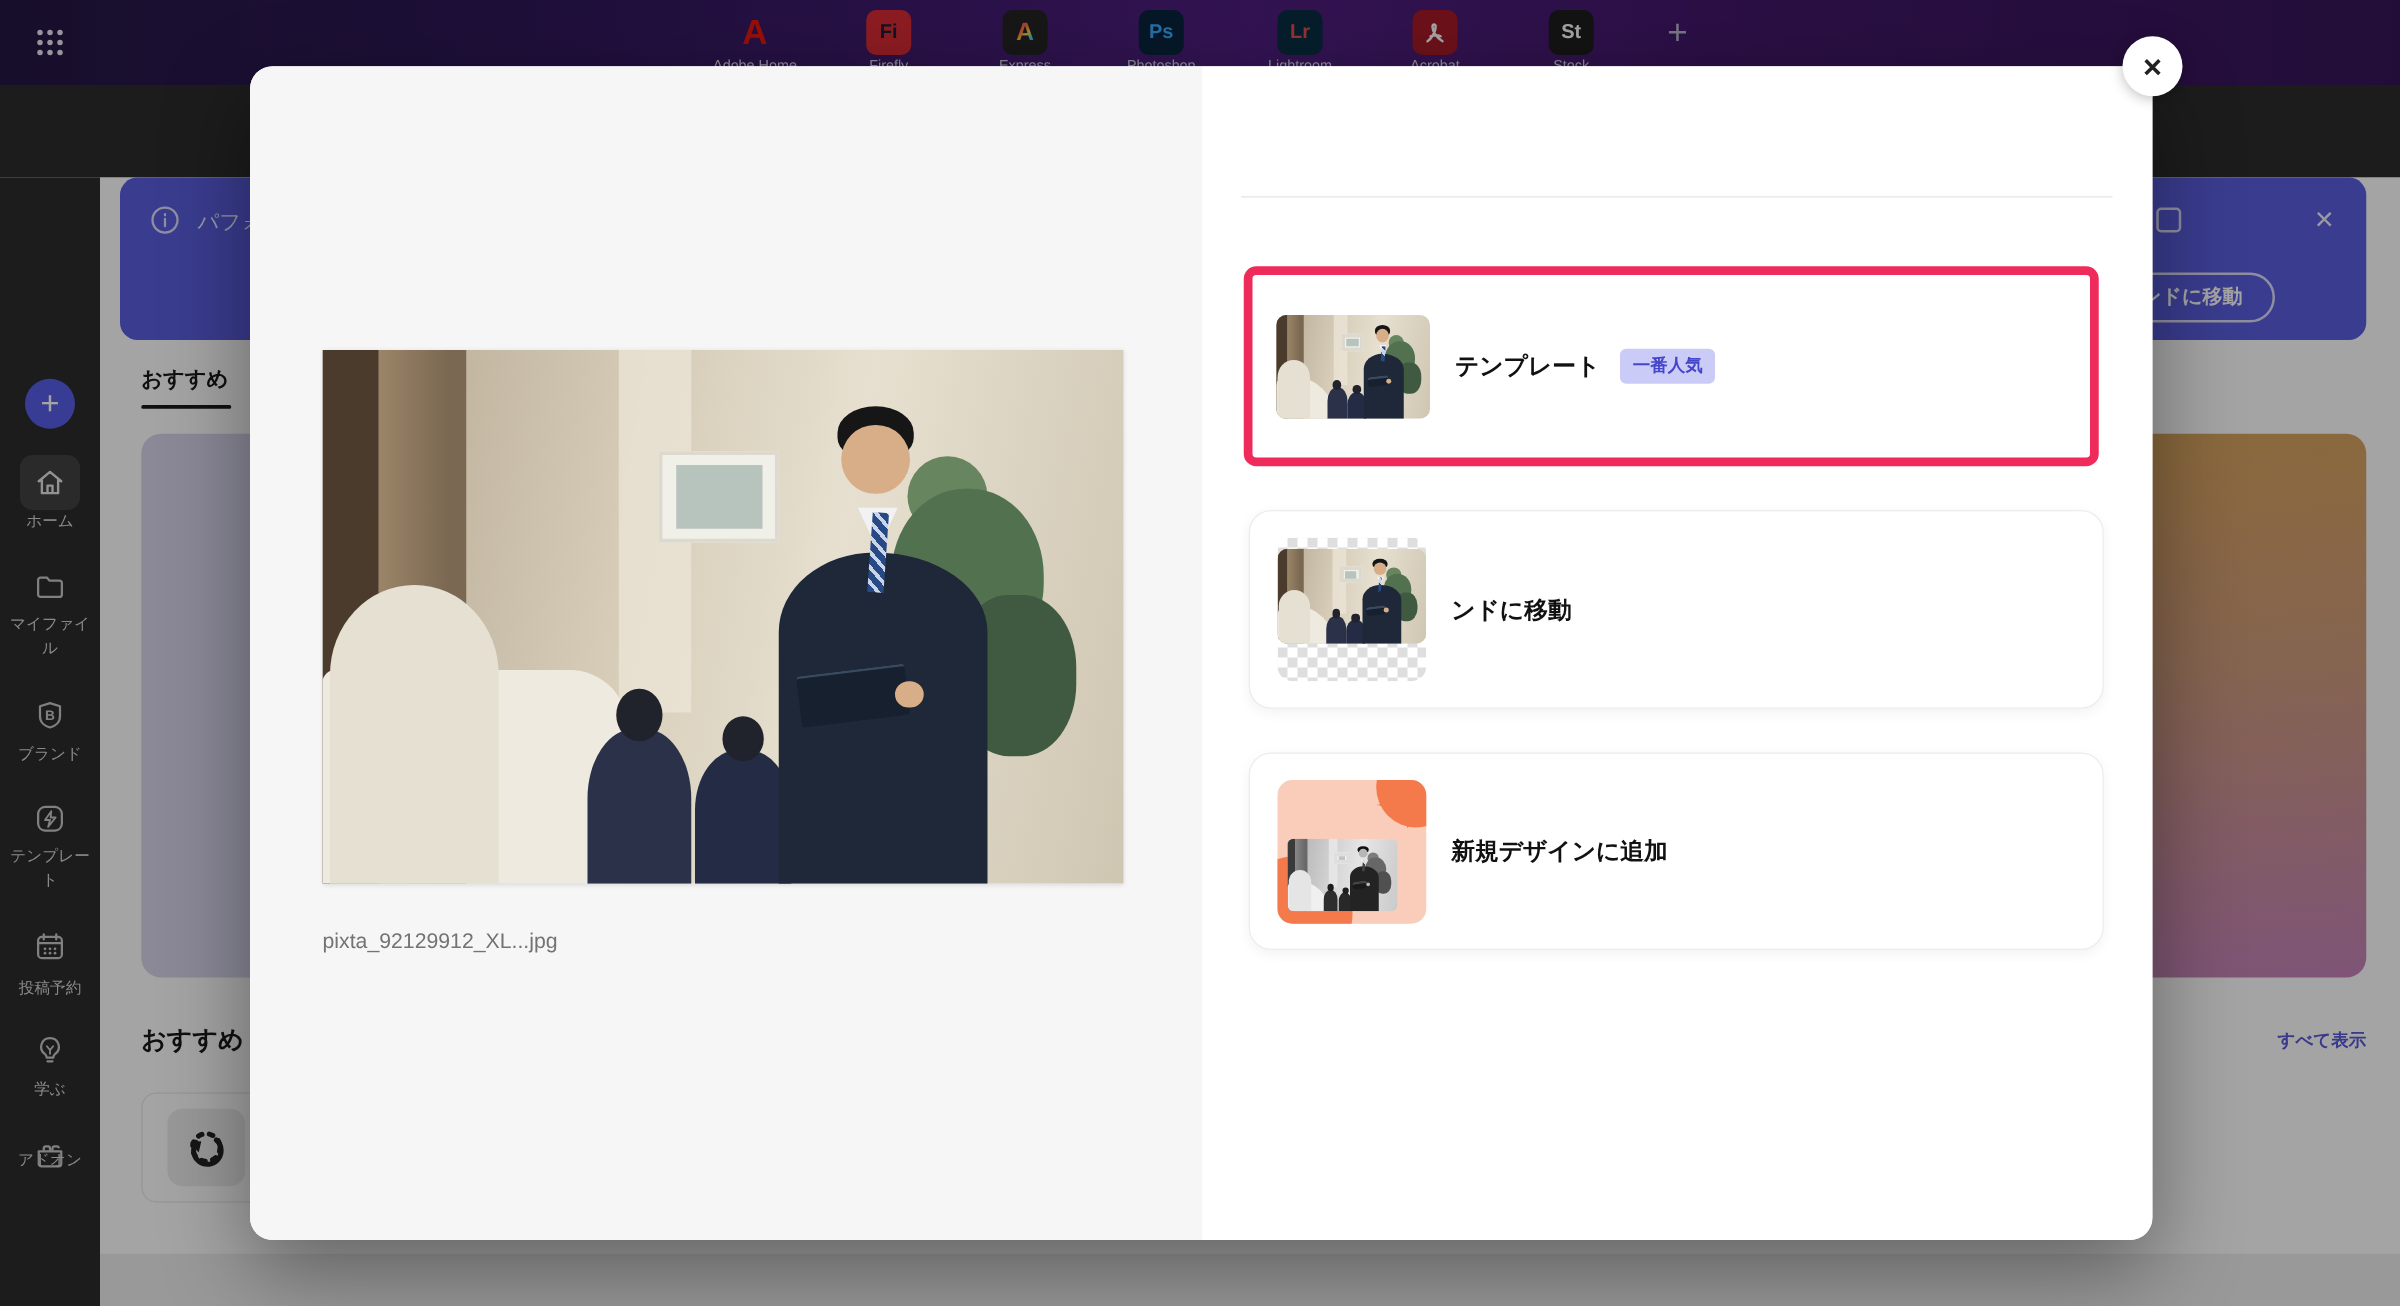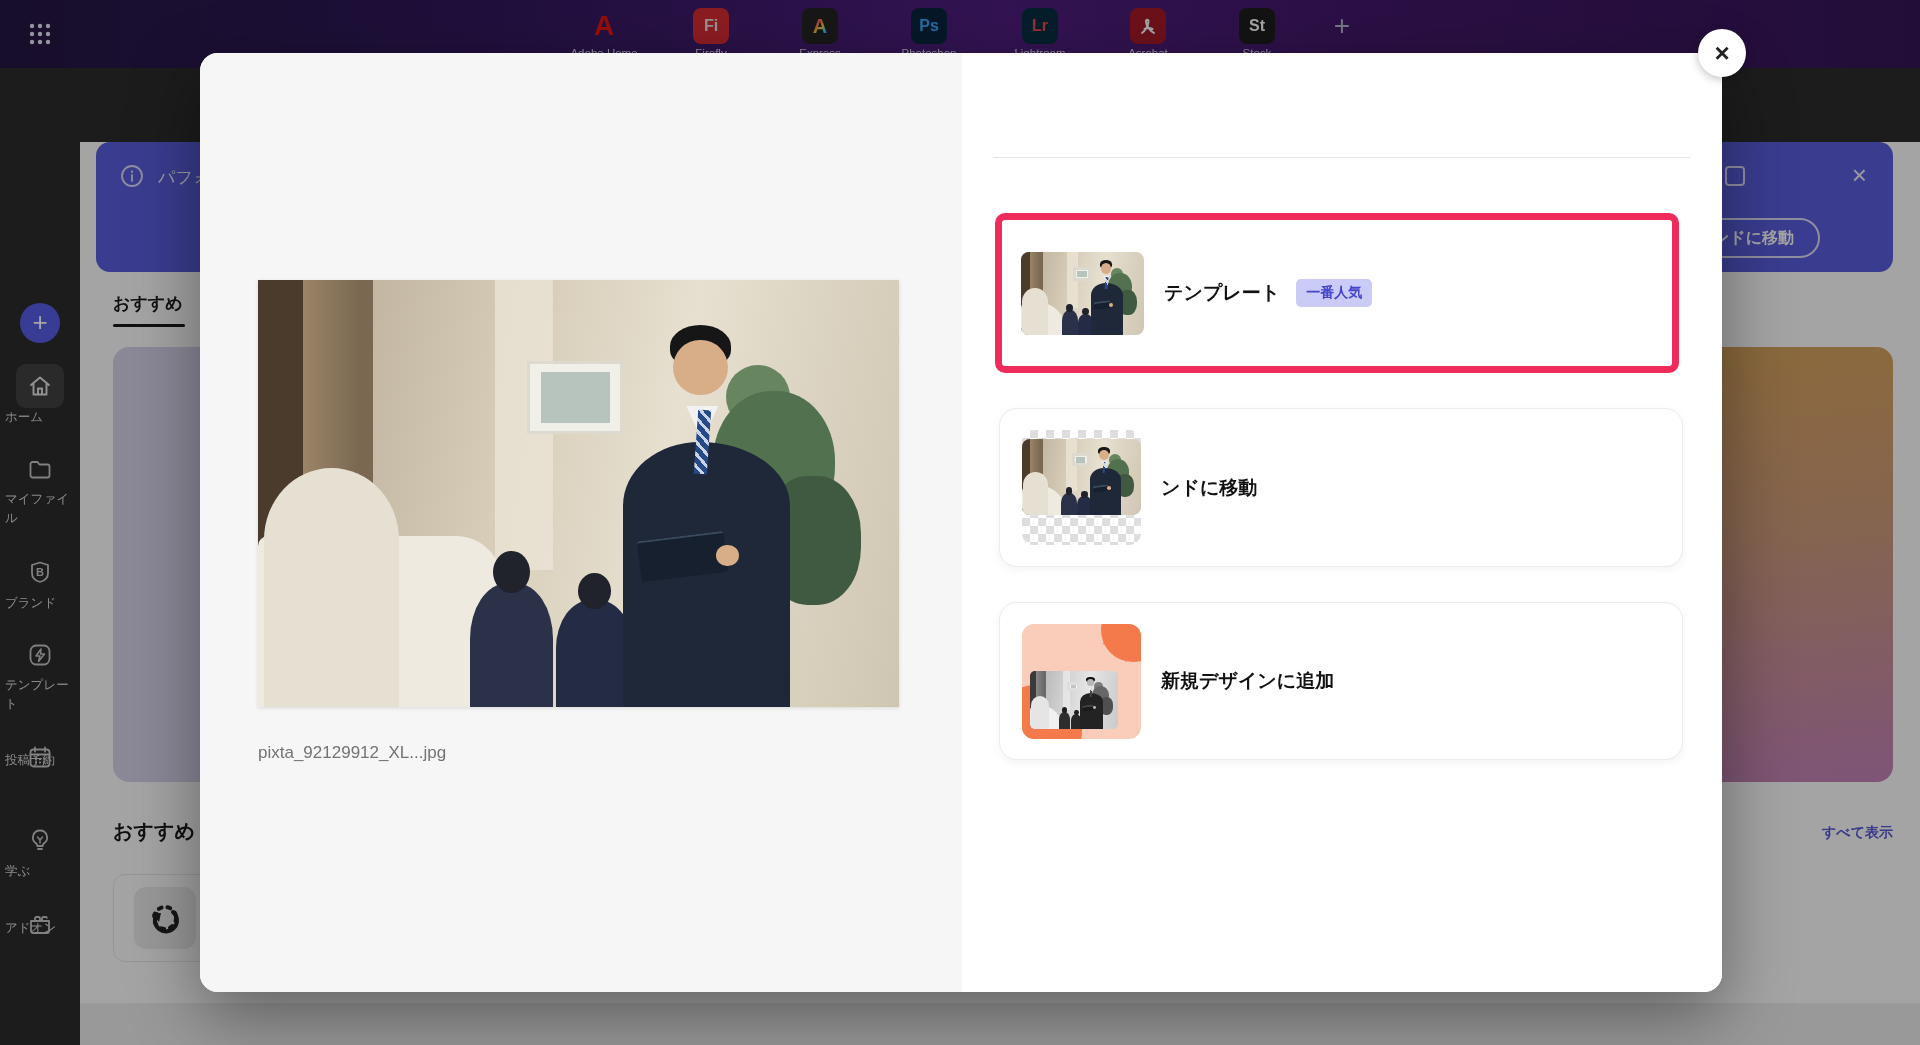--- a/index.html
+++ b/index.html
@@ -15,21 +15,21 @@
   .app-label{position:absolute;top:47px;width:120px;text-align:center;font-size:11.5px;color:#d9d6ea}
   .rainbow-a{font-weight:800;background:linear-gradient(135deg,#ff2b6a 10%,#ff7e3b 40%,#ffd23b 55%,#2bd4ff 75%,#8b5bff 95%);
     -webkit-background-clip:text;background-clip:text;color:transparent}
   #header-band{position:absolute;left:0;top:68px;width:1920px;height:74px;background:#242424}
   #brand-logo{position:absolute;left:20px;top:85px;font-size:34px;line-height:40px}
   #brand-text{position:absolute;left:66px;top:94px;font-size:20px;font-weight:700;color:#f2f2f2}
   .hdr-ico{position:absolute;top:94px;width:26px;height:26px;color:#c9c9c9}
   #avatar{position:absolute;left:1866px;top:91px;width:32px;height:32px;border-radius:50%;
     background:conic-gradient(from 160deg,#0d95a7 0 250deg,#1d3b4f 250deg 360deg)}
   #sidebar{position:absolute;left:0;top:142px;width:80px;height:903px;background:#242424}
-  .sb-label{position:absolute;left:5px;width:70px;text-align:left;font-size:12.5px;line-height:19px;color:#d4d4d4}
+  .sb-label{position:absolute;left:5px;width:70px;text-align:center;font-size:12.5px;line-height:19px;color:#d4d4d4}
   .sb-ico{position:absolute;left:27px;width:26px;height:26px;color:#c6c6c6}
   #sb-plus{position:absolute;left:20px;top:161px;width:40px;height:40px;border-radius:50%;background:#5258E4;
     color:#fff;font-size:26px;line-height:38px;text-align:center;font-weight:400}
   #sb-home-pill{position:absolute;left:16px;top:222px;width:48px;height:44px;border-radius:10px;background:#3b3b3b}
   #page{position:absolute;left:80px;top:142px;width:1840px;height:903px;background:#fff}
   #banner{position:absolute;left:16px;top:0;width:1797px;height:130px;border-radius:14px;background:#5457DC}
   #banner .info{position:absolute;left:24px;top:22px;width:24px;height:24px;color:#dedefb}
   #banner .btxt{position:absolute;left:62px;top:24px;font-size:17px;color:#eeeefc}
   #banner .bglyph{position:absolute;right:148px;top:24px;width:20px;height:20px;border:2px solid #dedefb;border-radius:4px}
   #banner .bclose{position:absolute;right:26px;top:18px;font-size:26px;color:#eeeefc}
@@ -121,21 +121,21 @@
           <circle cx="20" cy="12" r="2.2"></circle>
       <circle cx="4" cy="20" r="2.2"></circle>
           <circle cx="12" cy="20" r="2.2"></circle>
           <circle cx="20" cy="20" r="2.2"></circle>
         </g>
     </svg>
 
     <div class="app-tile" style="left:586px;color:#EB1000;font-size:28px;font-weight:800">A</div>
     <div class="app-label" style="left:544px">Adobe Home</div>
 
-    <div class="app-tile" style="left:693px;background:#D8252D;color:#e5e5e5">Fi</div>
+    <div class="app-tile" style="left:693px;background:#D8252D;color:#0f172a">Fi</div>
     <div class="app-label" style="left:651px">Firefly</div>
 
     <div class="app-tile" style="left:802px;background:#1c1c1c">
       <span class="rainbow-a" style="font-size:20px">A</span>
     </div>
     <div class="app-label" style="left:760px">Express</div>
 
     <div class="app-tile" style="left:911px;background:#001E36;color:#31A8FF">Ps</div>
     <div class="app-label" style="left:869px">Photoshop</div>
 
@@ -202,21 +202,21 @@
       <path d="M8 3.5 v4 M18 3.5 v4 M3.5 10.5 h19" stroke="currentColor" stroke-width="1.8" fill="none" stroke-linecap="round"></path>
       <g fill="currentColor">
           <circle cx="9" cy="15" r="1.1"></circle>
           <circle cx="13" cy="15" r="1.1"></circle>
           <circle cx="17" cy="15" r="1.1"></circle>
       <circle cx="9" cy="18.5" r="1.1"></circle>
           <circle cx="13" cy="18.5" r="1.1"></circle>
           <circle cx="17" cy="18.5" r="1.1"></circle>
         </g>
     </svg>
-    <div class="sb-label" style="top:609px">投稿予約</div>
+    <div class="sb-label" style="top:639px">投稿予約</div>
 
     <svg class="sb-ico" style="top:685px" viewBox="0 0 26 26">
       <path d="M13 3.5 a7 7 0 0 1 4 12.8 c-1 .8-1.3 1.7-1.3 2.7 h-5.4 c0-1-.3-1.9-1.3-2.7 A7 7 0 0 1 13 3.5 Z M11 22 h4" stroke="currentColor" stroke-width="1.8" fill="none" stroke-linecap="round" stroke-linejoin="round"></path>
       <path d="M10.5 10 l2.5 3 l2.5-3 M13 13 v3" stroke="currentColor" stroke-width="1.5" fill="none" stroke-linecap="round"></path>
     </svg>
     <div class="sb-label" style="top:720px">学ぶ</div>
 
     <svg class="sb-ico" style="top:769px" viewBox="0 0 26 26">
       <path d="M4 10 h18 v10 a2 2 0 0 1-2 2 H6 a2 2 0 0 1-2-2 Z M8 10 V7.5 a1.5 1.5 0 0 1 1.5-1.5 h2 A1.5 1.5 0 0 1 13 7.5 V10 M15 10 V7.5 A1.5 1.5 0 0 1 16.5 6 h2 A1.5 1.5 0 0 1 20 7.5" stroke="currentColor" stroke-width="1.8" fill="none" stroke-linejoin="round"></path>
     </svg>

